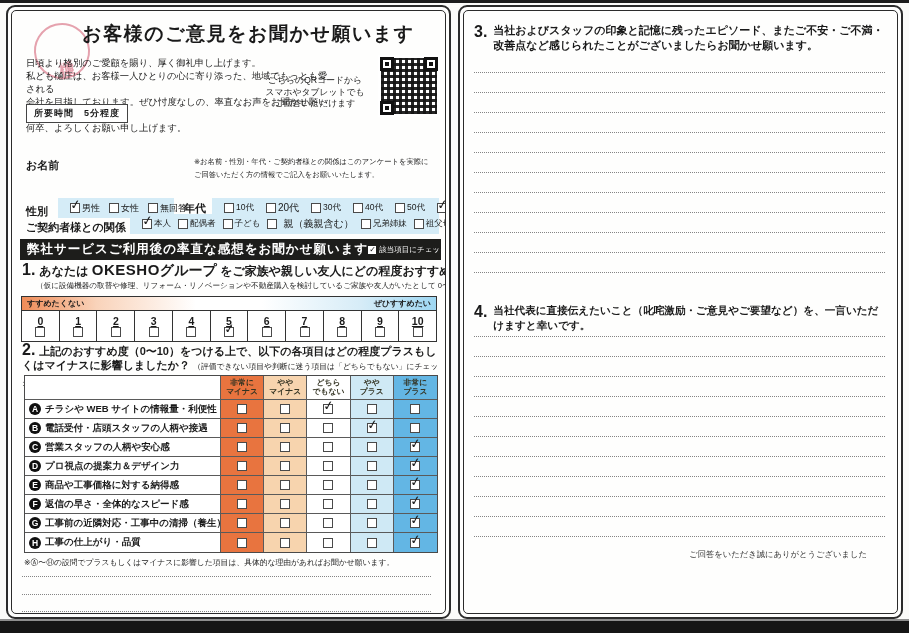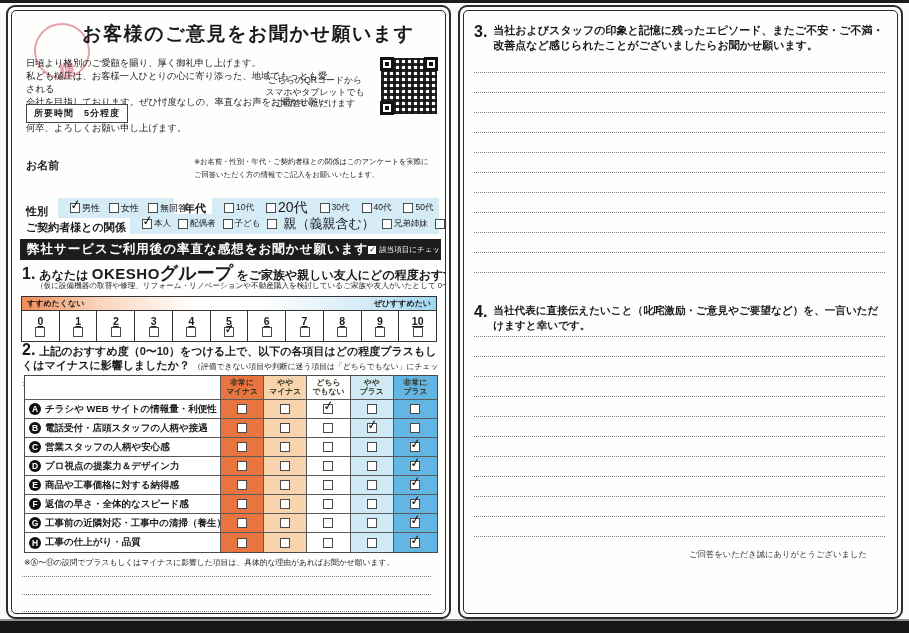--- a/index.html
+++ b/index.html
@@ -182,21 +182,21 @@
             <span class="cb"></span>
             <span>無回答</span>
           </label>
     </span>
     <span class="flabel" style="position:absolute;left:158px;">年代</span>
     <span class="band" style="left:186px;right:0;gap:12px;">
       <label class="opt" style="font-size:8.5px;">
             <span class="cb"></span>
             <span>10代</span>
           </label>
-      <label class="opt" style="font-size:14px;align-items:center;">
+      <label class="opt" style="font-size:10px;align-items:center;">
             <span class="cb"></span>
             <span>20代</span>
           </label>
       <label class="opt" style="font-size:8.5px;">
             <span class="cb"></span>
             <span>30代</span>
           </label>
       <label class="opt" style="font-size:8.5px;">
             <span class="cb"></span>
             <span>40代</span>
@@ -224,21 +224,21 @@
             <span>本人</span>
           </label>
       <label class="opt" style="font-size:8.5px;">
             <span class="cb"></span>
             <span>配偶者</span>
           </label>
       <label class="opt" style="font-size:8.5px;">
             <span class="cb"></span>
             <span>子ども</span>
           </label>
-      <label class="opt" style="font-size:13px;gap:6px;">
+      <label class="opt" style="font-size:10px;gap:6px;">
             <span class="cb"></span>
             <span>親（義親含む）</span>
           </label>
       <label class="opt" style="font-size:8.5px;">
             <span class="cb"></span>
             <span>兄弟姉妹</span>
           </label>
       <label class="opt" style="font-size:8.5px;">
             <span class="cb"></span>
             <span>祖父母</span>
@@ -251,21 +251,21 @@
 
   <div class="bar" style="top:228px;">
     <span class="bar-title">弊社サービスご利用後の率直な感想をお聞かせ願います</span>
     <span class="bar-note">
           <span class="cb mini"></span>
           <span>該当項目にチェックを</span>
         </span>
   </div>
 
   <div class="q1line">
-    <span class="qnum">1.</span><span>あなたは </span><span class="brand">OKESHO</span><span style="font-size:18px;">グループ</span><span> をご家族や親しい友人にどの程度おすすめしたいと思いますか？</span>
+    <span class="qnum">1.</span><span>あなたは </span><span class="brand">OKESHO</span><span style="font-size:14px;">グループ</span><span> をご家族や親しい友人にどの程度おすすめしたいと思いますか？</span>
   </div>
   <p class="q1note">（仮に設備機器の取替や修理、リフォーム・リノベーションや不動産購入を検討しているご家族や友人がいたとして 0〜10 でお答え願います）</p>
 
   <div class="scale">
     <div class="scale-head">
       <span>すすめたくない</span>
       <span>ぜひすすめたい</span>
     </div>
     <div class="scale-cells">
       <div class="scell">

